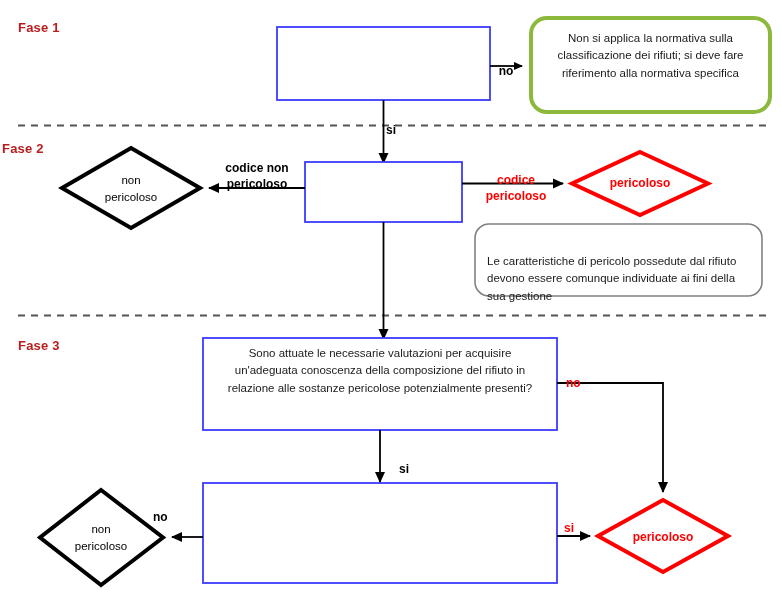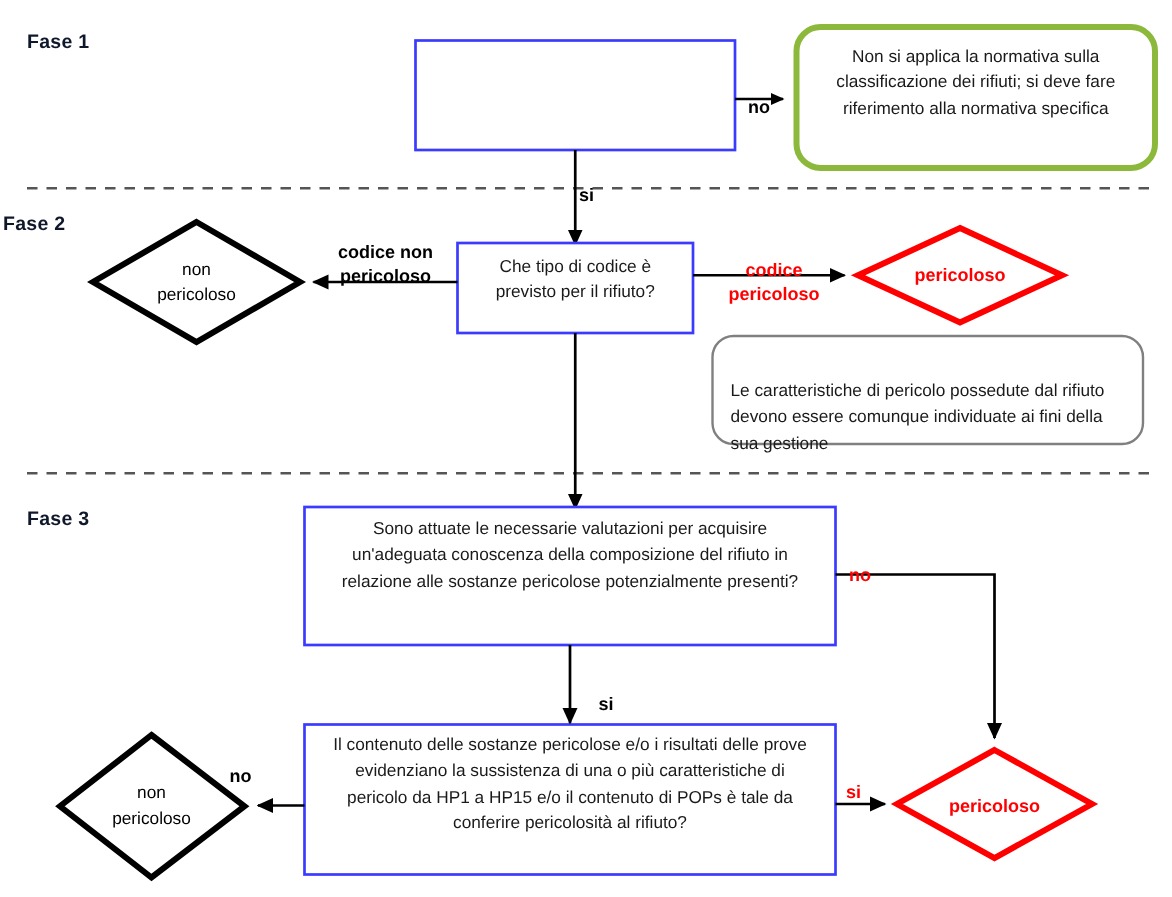--- a/index.html
+++ b/index.html
@@ -19,21 +19,21 @@
     position: absolute;
     left: 0;
     top: 0;
     width: 781px;
     height: 598px;
   }
   .phase-label {
     position: absolute;
     font-weight: bold;
     font-size: 13px;
-    color: #0f172a;
+    color: #b91c1c;
     letter-spacing: 0.2px;
   }
   .edge-label {
     position: absolute;
     font-weight: bold;
     font-size: 12px;
     text-align: center;
     line-height: 1.3;
     white-space: pre-line;
     margin-top: 16px;
@@ -110,38 +110,32 @@
 
   <div class="phase-label" style="left:18px; top:20px;">Fase 1</div>
   <div class="phase-label" style="left:2px; top:141px;">Fase 2</div>
   <div class="phase-label" style="left:18px; top:338px;">Fase 3</div>
 
 
   <div class="node-text" style="left:537px; top:30px; width:227px;">Non si applica la normativa sulla
 classificazione dei rifiuti; si deve  fare
 riferimento alla normativa specifica</div>
 
-  <div class="node-text" style="left:309px; top:170px; width:149px;">Che tipo di codice è
-previsto per il rifiuto?</div>
 
   <div class="node-text diamond-black" style="left:71px; top:172px; width:120px;">non
 pericoloso</div>
 
   <div class="node-text diamond-red" style="left:585px; top:174px; width:110px;">pericoloso</div>
 
   <div class="node-text" style="left:487px; top:233px; width:262px; text-align:left;margin-top:20px;">Le caratteristiche di pericolo possedute dal rifiuto devono essere comunque individuate ai fini della sua gestione</div>
 
   <div class="node-text" style="left:208px; top:345px; width:344px;">Sono attuate le necessarie valutazioni per acquisire
 un'adeguata conoscenza della composizione del rifiuto in
 relazione alle sostanze pericolose potenzialmente presenti?</div>
 
-  <div class="node-text" style="left:208px; top:489px; width:344px;">Il contenuto delle sostanze pericolose e/o i risultati delle prove
-evidenziano la sussistenza di una o più caratteristiche di
-pericolo da HP1 a HP15 e/o il contenuto di POPs è tale da
-conferire pericolosità al rifiuto?</div>
 
   <div class="node-text diamond-black" style="left:41px; top:521px; width:120px;">non
 pericoloso</div>
 
   <div class="node-text diamond-red" style="left:608px; top:528px; width:110px;">pericoloso</div>
 
   <div class="edge-label black" style="left:491px; top:48px; width:30px;">no</div>
 
   <div class="edge-label black" style="left:386px; top:107px; width:26px; text-align:left;">si</div>
 

